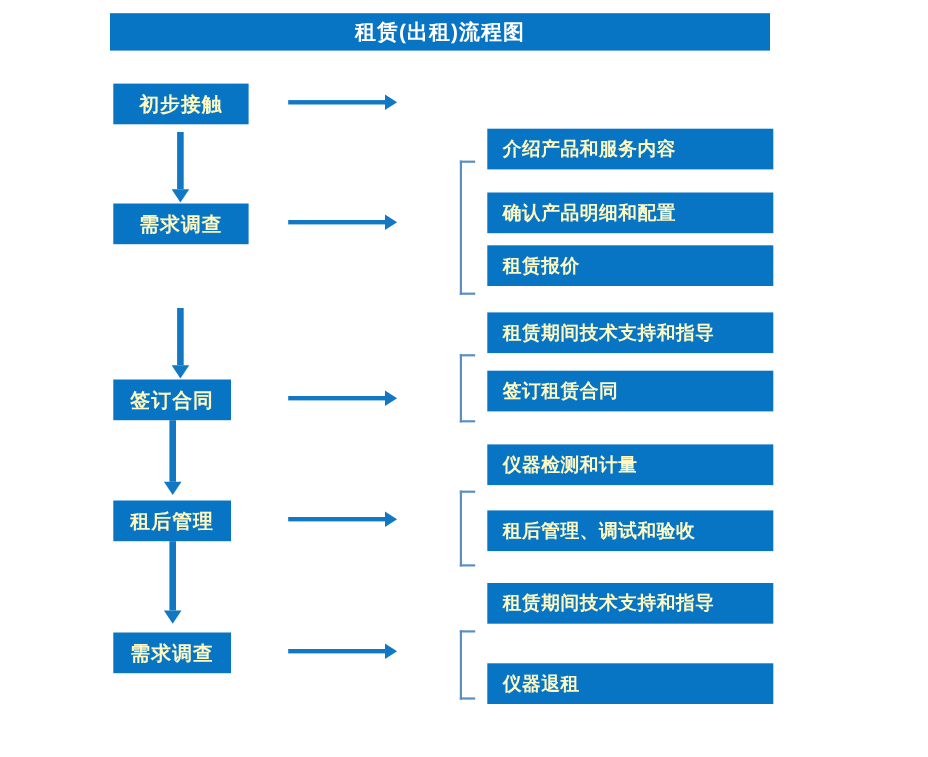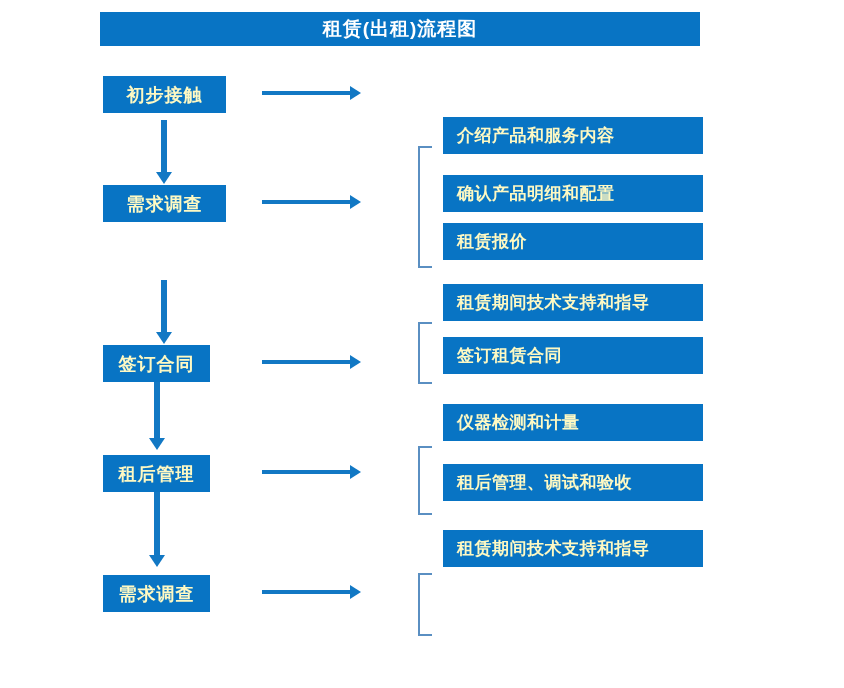--- a/index.html
+++ b/index.html
@@ -192,15 +192,16 @@
 
   <div class="box stage" style="left:103px; top:575px; width:107px; height:37px;">需求调查</div>
 
   <div class="h-arrow" style="left:262px; top:585px; width:99px;">
     <div class="shaft" style="width:88px;"></div>
     <div class="head" style="left:88px;"></div>
   </div>
 
   <div class="bracket" style="left:418px; top:573px; height:63px;"></div>
 
+  <div class="box detail" style="left:443px; top:562px; width:260px; height:37px;">仪器退租</div>
 
 
 </div>
 
 </body></html>

